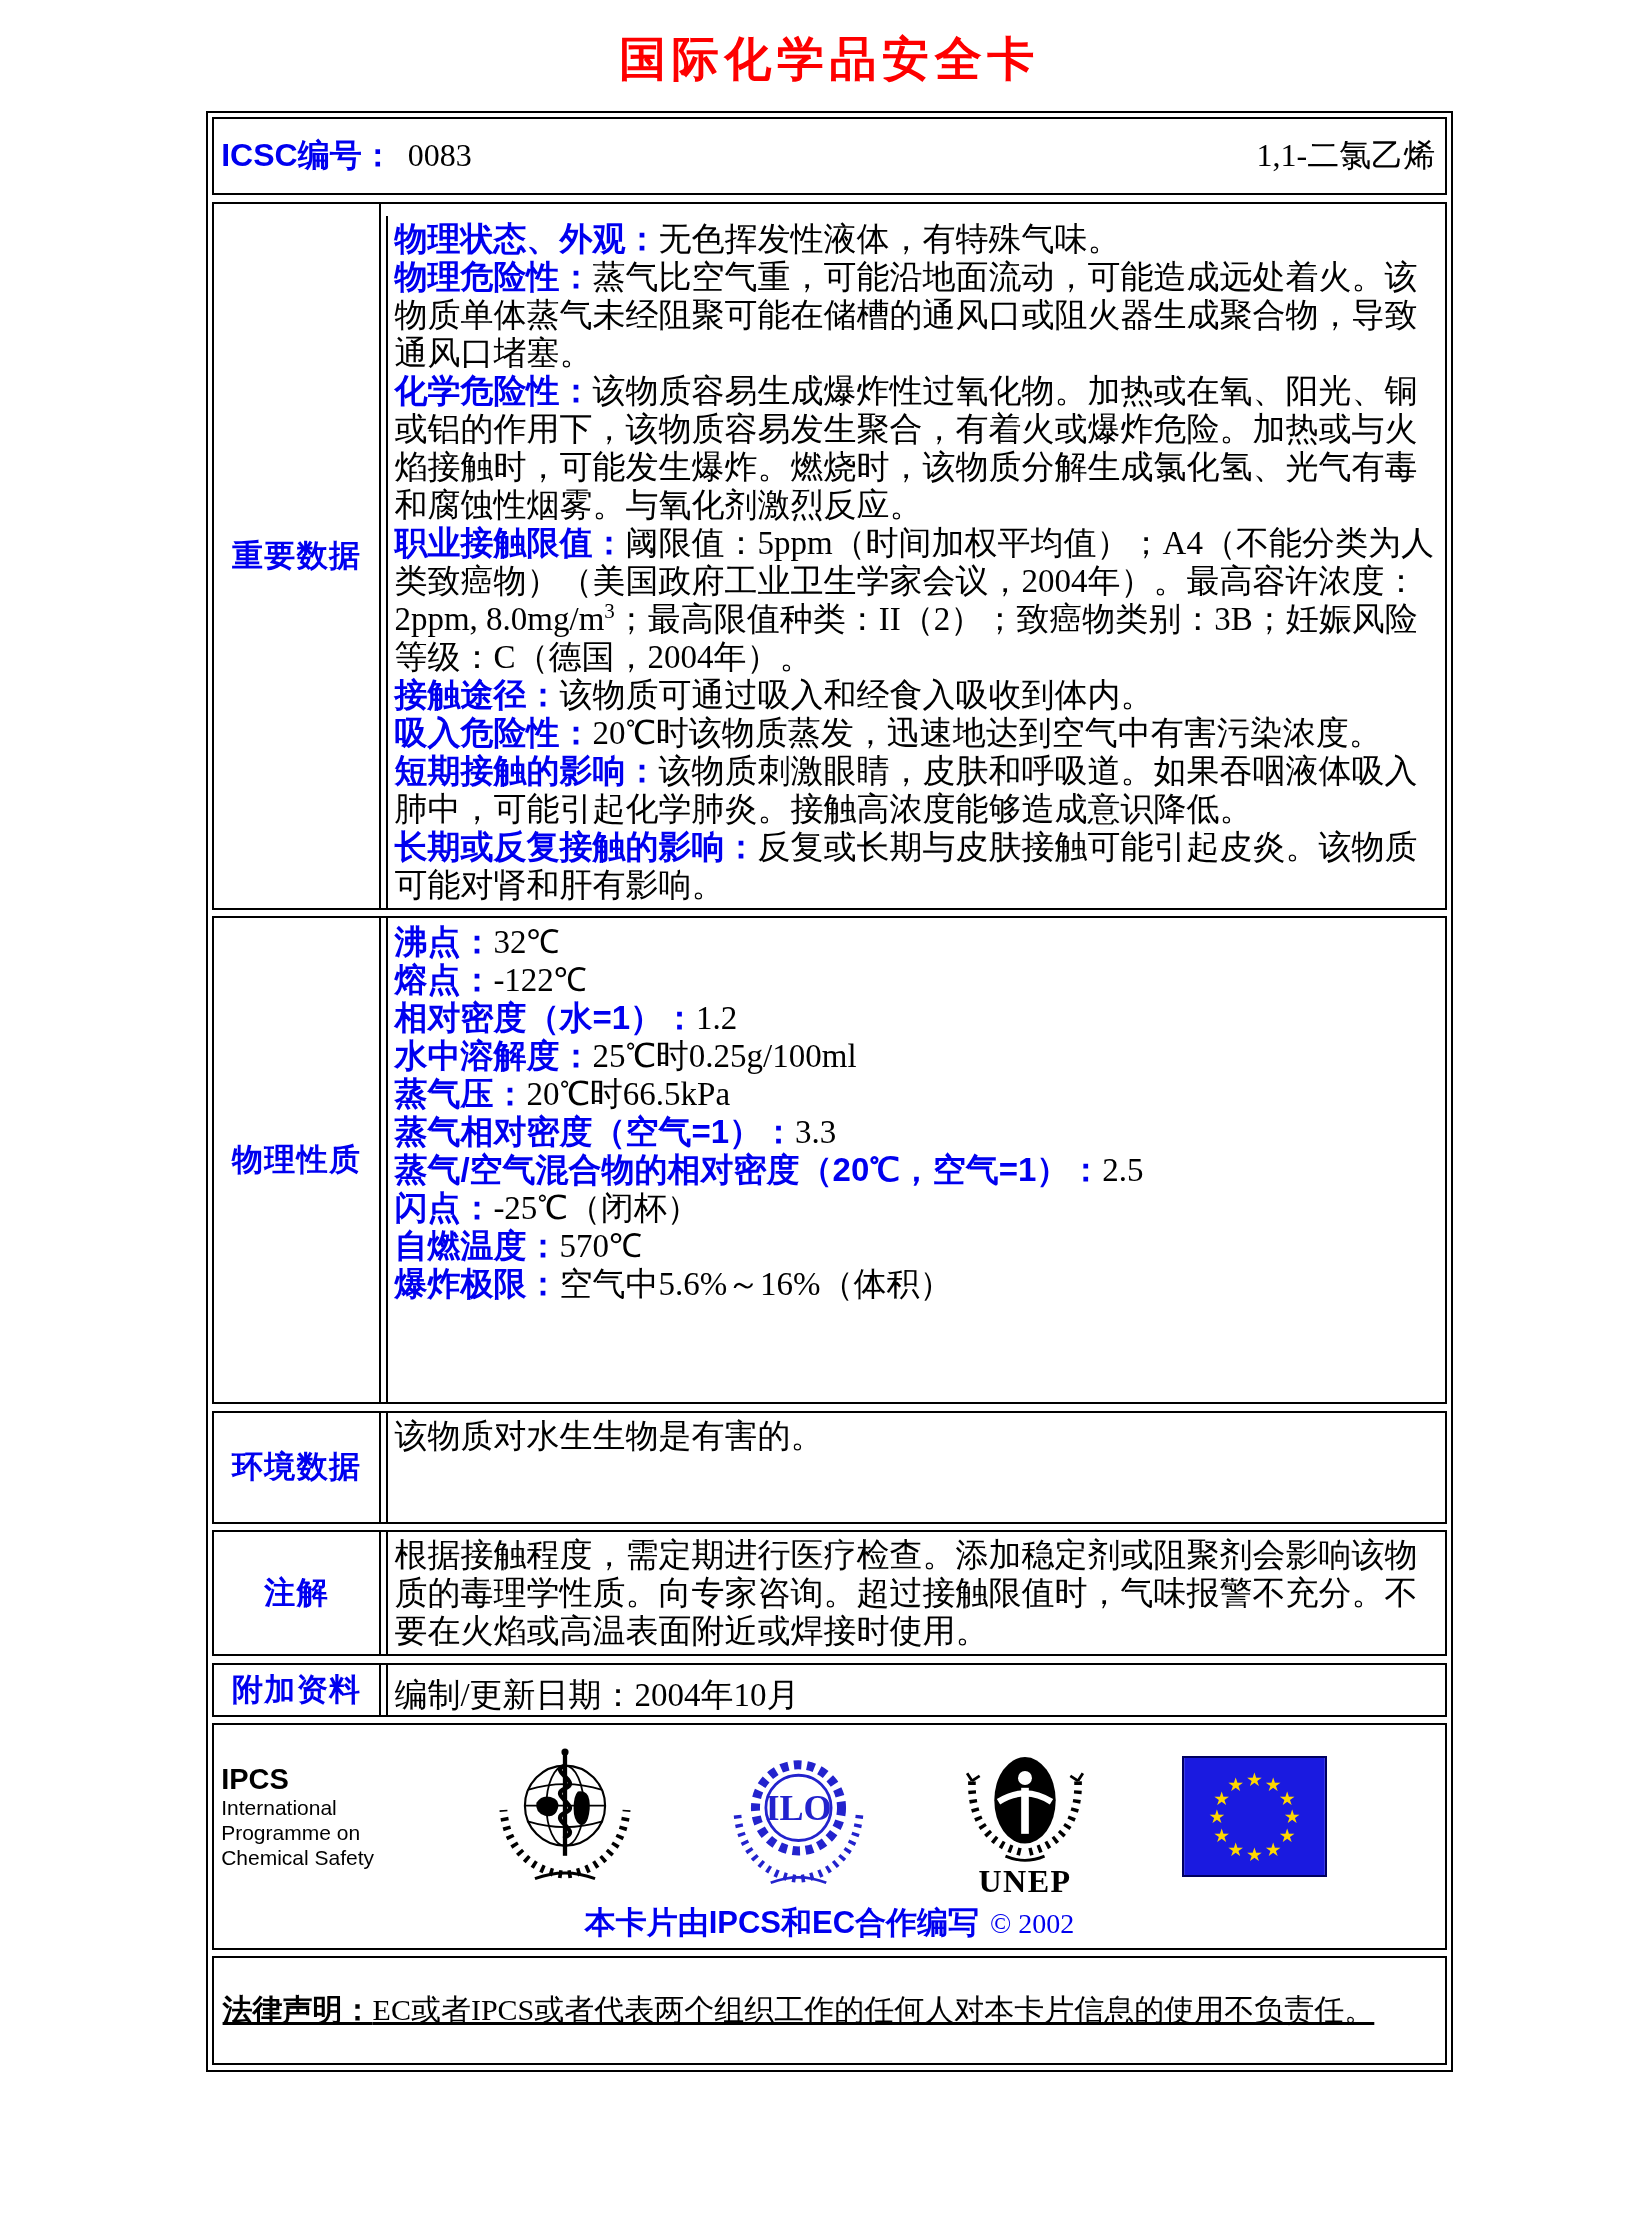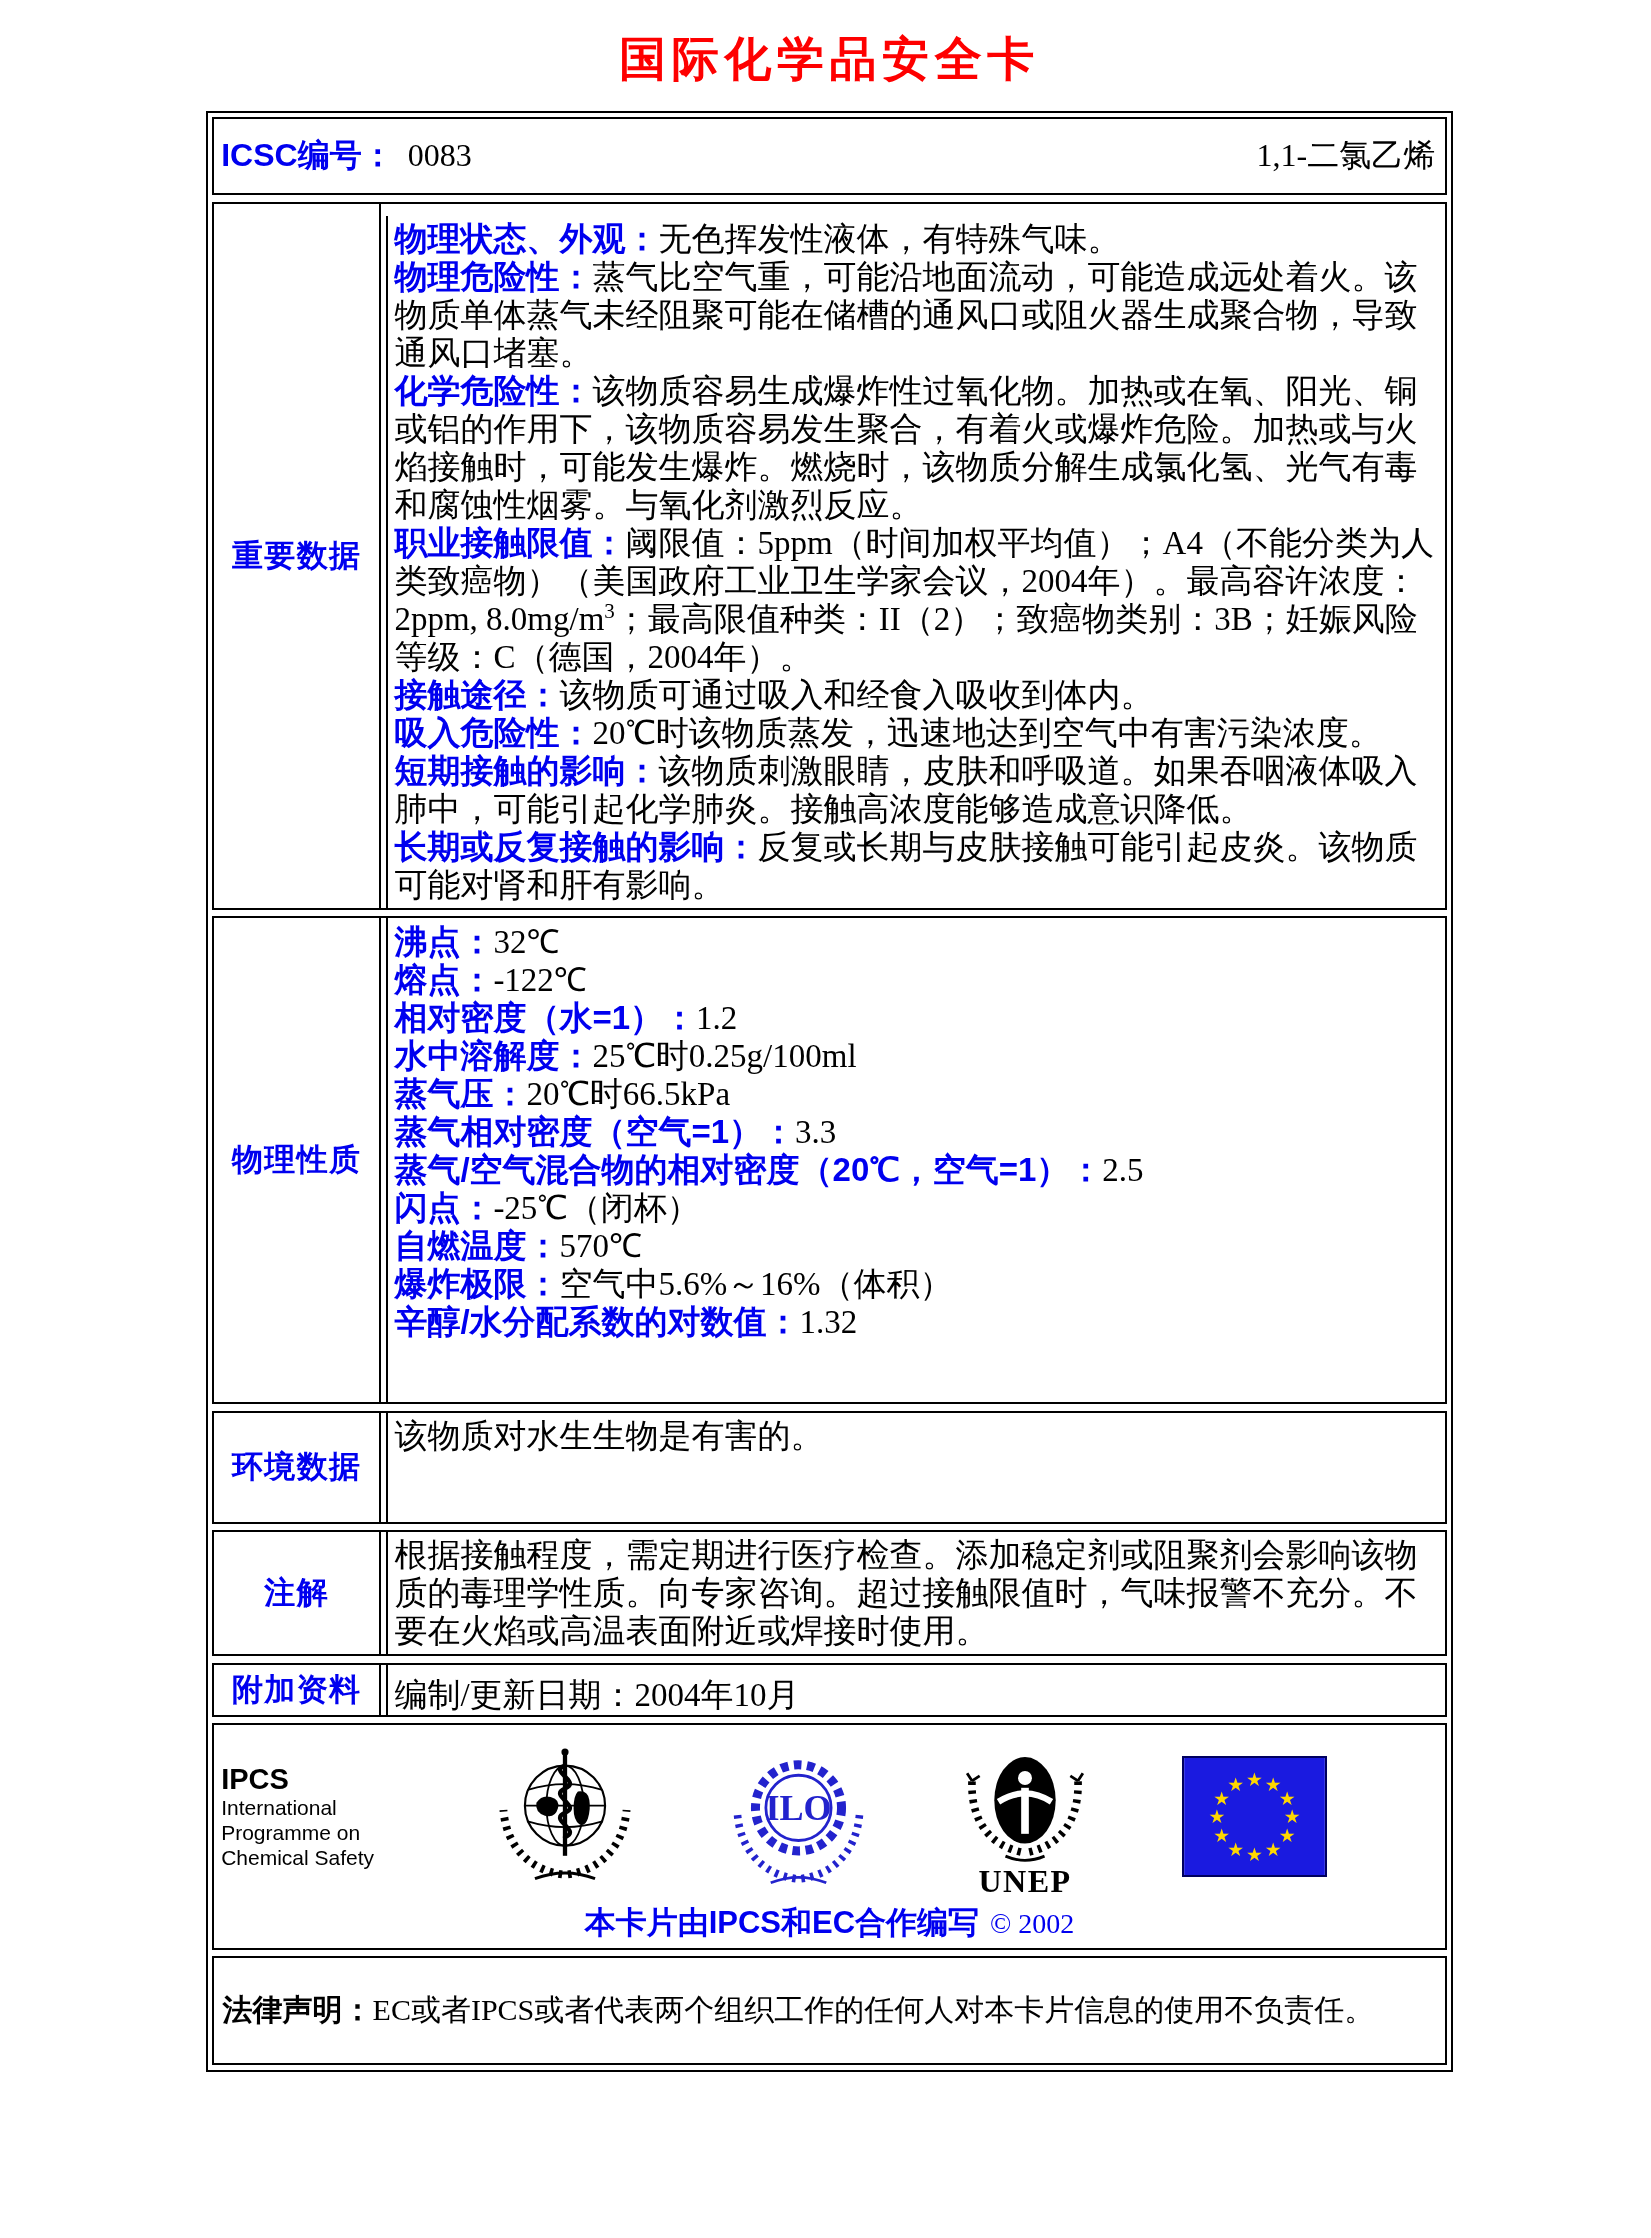--- a/index.html
+++ b/index.html
@@ -8,21 +8,21 @@
     width:1652px; height:2239px; background:#ffffff; color:#000;
     font-family:"Liberation Serif", serif; position:relative;
   }
   .page-title {
     width:1247px; margin:28px 0 19.5px 206px; text-align:center;
     font-size:47px; font-weight:bold; color:#fe0000; letter-spacing:5.6px;
     font-family:"Liberation Serif", serif;
   }
   .card { margin-left:206px; width:1247px; border:2.8px solid #000; padding:4.9px 4.2px; }
   .row { display:flex; border:2.1px solid #000; margin-bottom:6.3px; background:#fff; }
-  .row:last-child { margin-bottom:0; }
+  .row:last-child { margin-bottom:0;text-decoration:underline; }
 
   .header-row { min-height:78px; align-items:center; justify-content:space-between; padding:0 9.7px 0 7px; }
   .icsc-label { color:#0000ef; font-weight:bold; font-size:32px; font-family:"Liberation Sans", sans-serif; }
   .icsc-number { font-size:32px; margin-left:14px;margin-top:24px; }
   .chem-name { font-size:32px; }
 
   .label-cell { flex:0 0 167px; border-right:2.1px solid #000; display:flex; align-items:center; justify-content:center; text-align:center; padding:2.8px; }
   .label-cell span { color:#0000ef; font-weight:bold; font-size:31px; letter-spacing:1.4px; font-family:"Liberation Sans", sans-serif; }
   .content-cell { flex:1; border-left:2.1px solid #000; margin-left:4.9px; padding:4.2px 8.4px 4.2px 6.3px; font-size:33px; line-height:38px; }
   .k { color:#0000ef; font-weight:bold; font-family:"Liberation Sans", sans-serif; }
@@ -89,21 +89,20 @@
       <p class="line"><span class="k">沸点：</span><span>32℃</span></p>
       <p class="line"><span class="k">熔点：</span><span>-122℃</span></p>
       <p class="line"><span class="k">相对密度（水=1）：</span><span>1.2</span></p>
       <p class="line"><span class="k">水中溶解度：</span><span>25℃时0.25g/100ml</span></p>
       <p class="line"><span class="k">蒸气压：</span><span>20℃时66.5kPa</span></p>
       <p class="line"><span class="k">蒸气相对密度（空气=1）：</span><span>3.3</span></p>
       <p class="line"><span class="k">蒸气/空气混合物的相对密度（20℃，空气=1）：</span><span>2.5</span></p>
       <p class="line"><span class="k">闪点：</span><span>-25℃（闭杯）</span></p>
       <p class="line"><span class="k">自燃温度：</span><span>570℃</span></p>
       <p class="line"><span class="k">爆炸极限：</span><span>空气中5.6%～16%（体积）</span></p>
-      <p class="line"><span class="k">辛醇/水分配系数的对数值：</span><span>1.32</span></p>
     </div>
   </div>
 
   <div class="row row-environment">
     <div class="label-cell">
       <span>环境数据</span>
     </div>
     <div class="content-cell">
       <p class="line">该物质对水生生物是有害的。</p>
     </div>

